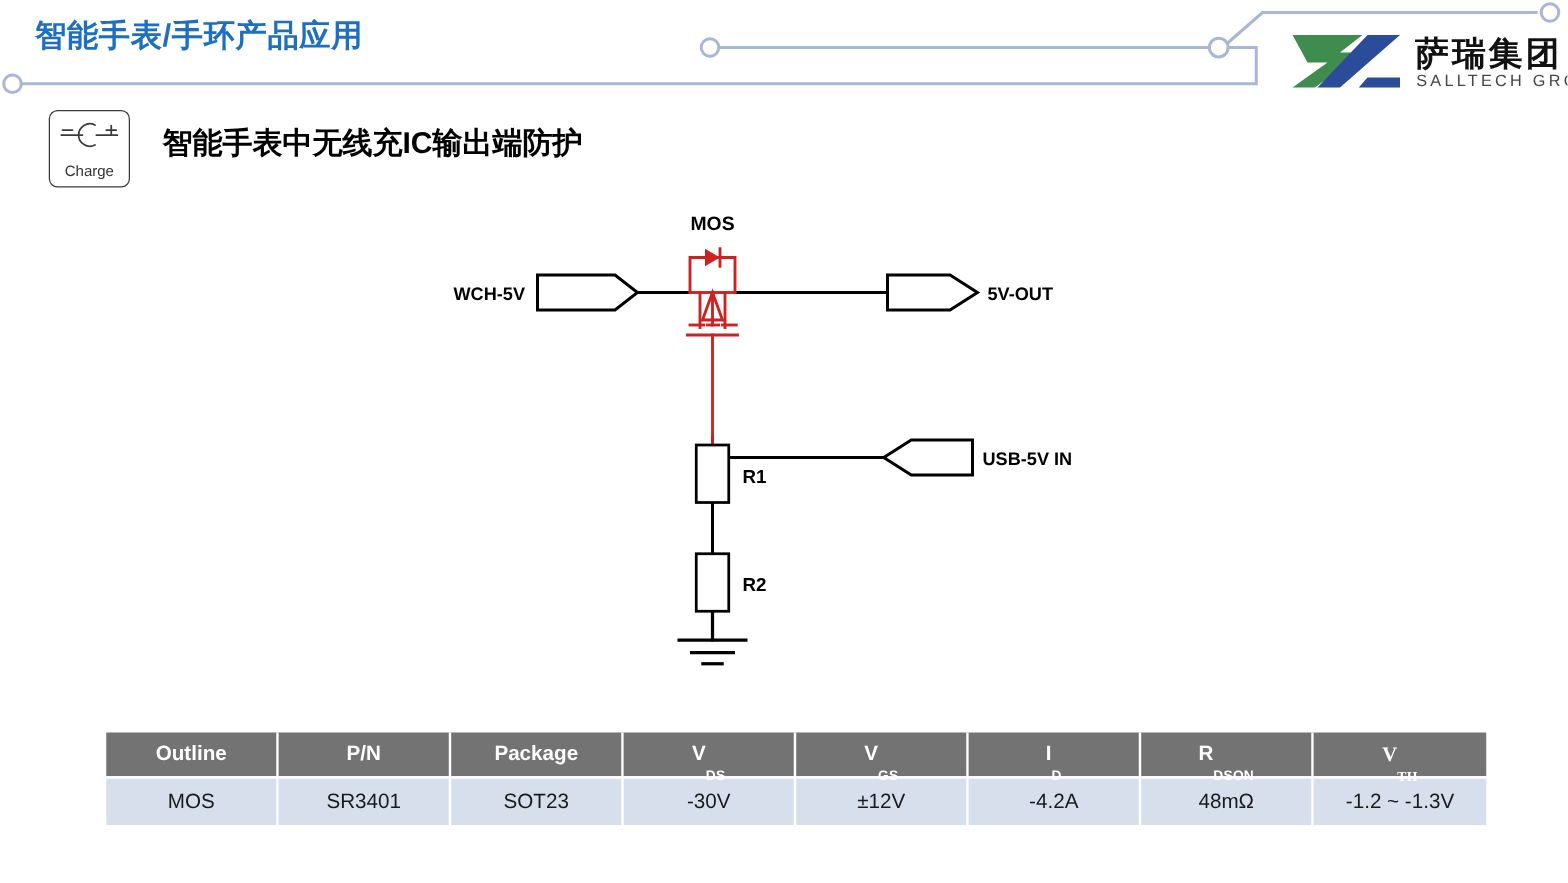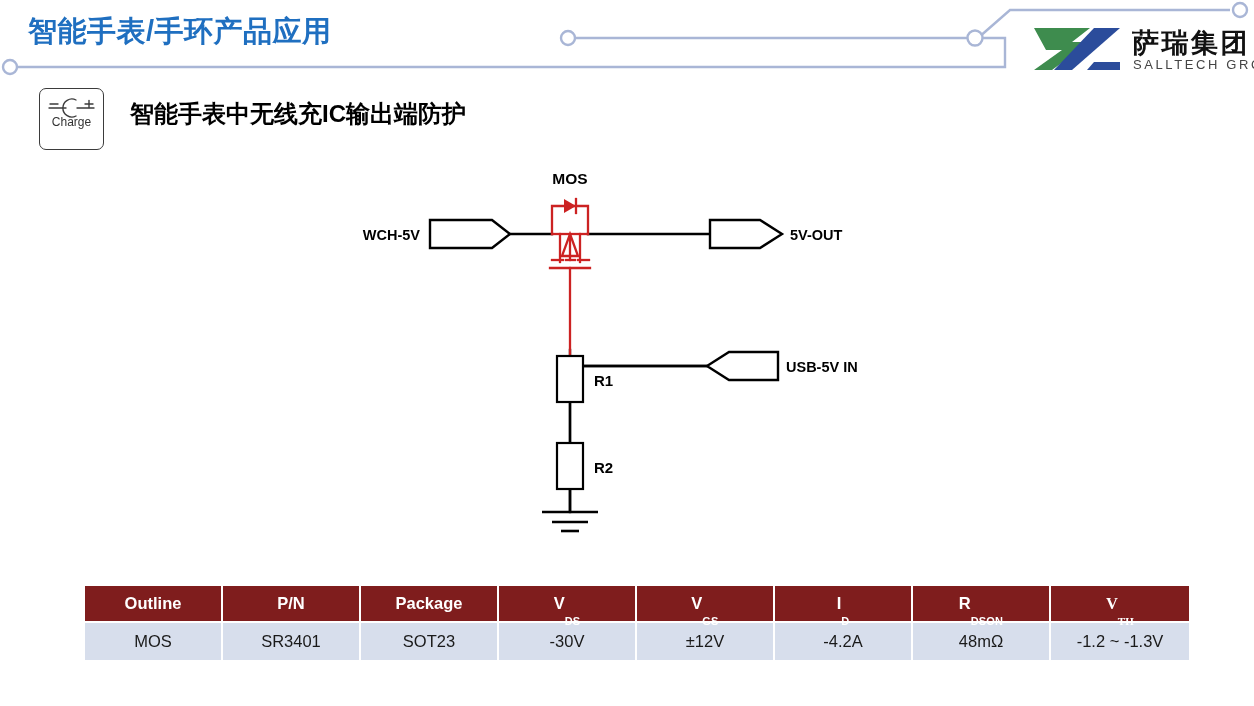--- a/index.html
+++ b/index.html
@@ -14,21 +14,21 @@
     overflow: hidden;
     font-family: "Liberation Sans", sans-serif;
     -webkit-font-smoothing: antialiased;
   }
 
   
   #header-title {
     position: absolute;
     left: 28px;
     top: 12px;
-    font-size: 29px;
+    font-size: 25px;
     font-weight: bold;
     color: #1F6FC0;
     letter-spacing: 0.5px;
     white-space: nowrap;
   }
 
   
   #deco-trace {
     position: absolute;
     left: 0;
@@ -60,21 +60,21 @@
   #charge-badge .sym {
     position: absolute;
     left: 0;
     top: 4px;
     width: 63px;
     height: 30px;
   }
   #charge-badge .cap {
     position: absolute;
     left: 0;
-    bottom: 20px;
+    bottom: 5px;
     width: 63px;
     text-align: center;
     font-size: 12px;
     color: #333;
     font-family: "Liberation Sans", sans-serif;
   }
 
   
   #subtitle {
     position: absolute;
@@ -99,21 +99,21 @@
   #spec-table {
     position: absolute;
     left: 85px;
     top: 586px;
     width: 1104px;
     border-collapse: separate;
     border-spacing: 0;
     table-layout: fixed;
   }
   #spec-table th {
-    background: #7f1d1d;
+    background: #737373;
     color: #ffffff;
     font-size: 16.5px;
     font-weight: bold;
     height: 35px;
     text-align: center;
     border-right: 2px solid #ffffff;
     padding: 0;
     margin-left: 34px;
   }
   #spec-table th:last-child { border-right: none; font-family: Liberation Serif, serif; }

